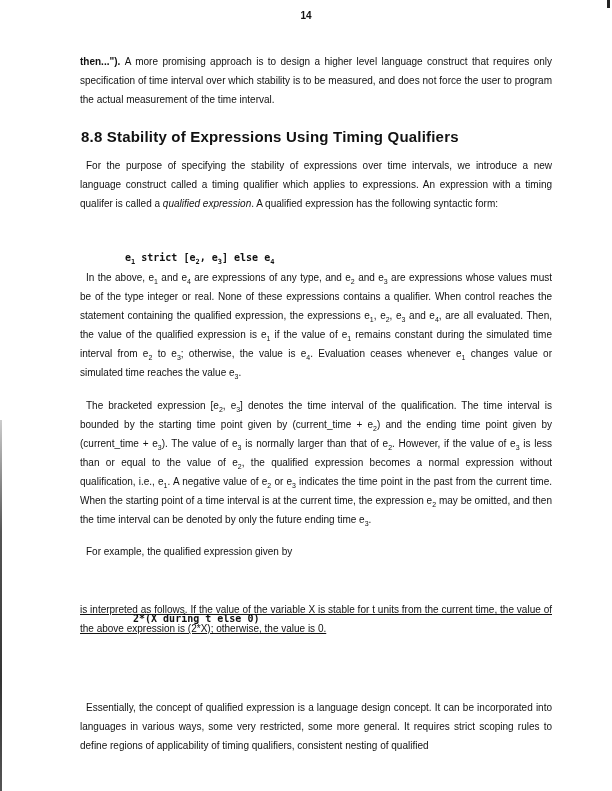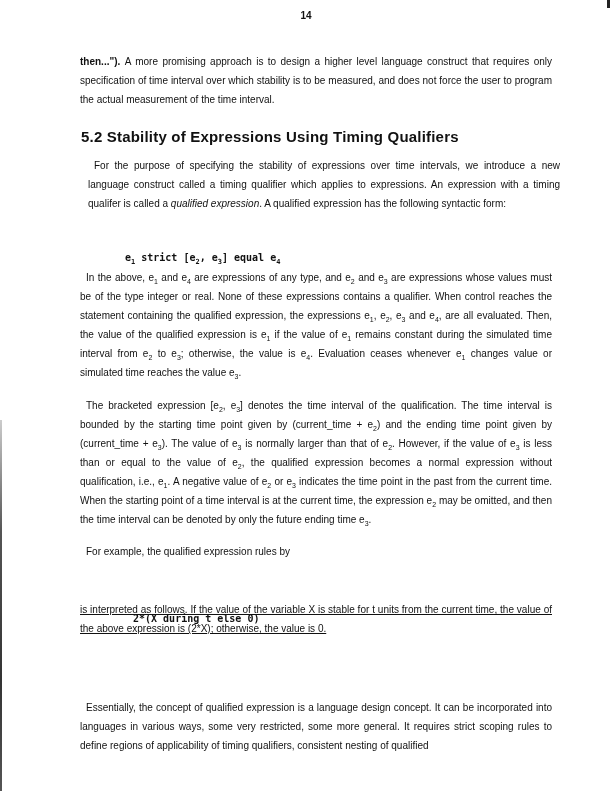--- a/index.html
+++ b/index.html
@@ -25,40 +25,40 @@
 
 <div class="edge-left"></div>
 <div class="edge-tr"></div>
 
 <div class="page-number">14</div>
 
 <div class="body-text" style="top:52px;">
   <p><b>then..."). </b><span> A more promising approach is to design a higher level language construct that requires only specification of time interval over which stability is to be measured, and does not force the user to program the actual measurement of the time interval.</span></p>
 </div>
 
-<div class="heading">5.2 Stability of Expressions Using Timing Qualifiers</div>
+<div class="heading">8.8 Stability of Expressions Using Timing Qualifiers</div>
 
-<div class="body-text indent" style="top:156px;margin-left:8px;">
+<div class="body-text indent" style="top:156px;">
   <p><span>For the purpose of specifying the stability of expressions over time intervals, we introduce a new language construct called a timing qualifier which applies to expressions.  An expression with a timing qualifer is called a </span><em>qualified expression</em><span>.  A qualified expression has the following syntactic form:</span></p>
 </div>
 
 <div class="body-text code" style="top:248px; left:125px;">
-  <span>e</span><sub>1</sub><span> strict [</span><span>e</span><sub>2</sub><span>, </span><span>e</span><sub>3</sub><span>] equal </span><span>e</span><sub>4</sub>
+  <span>e</span><sub>1</sub><span> strict [</span><span>e</span><sub>2</sub><span>, </span><span>e</span><sub>3</sub><span>] else </span><span>e</span><sub>4</sub>
 </div>
 
 <div class="body-text indent" style="top:268px;">
   <p><span>In the above, e</span><sub>1</sub><span> and e</span><sub>4</sub><span> are expressions of any type, and e</span><sub>2</sub><span> and e</span><sub>3</sub><span> are expressions whose values must be of the type integer or real. None of these expressions contains a qualifier.  When control reaches the statement containing the qualified expression, the expressions e</span><sub>1</sub><span>, e</span><sub>2</sub><span>, e</span><sub>3</sub><span> and e</span><sub>4</sub><span>, are all evaluated. Then, the value of the qualified expression is e</span><sub>1</sub><span> if the value of e</span><sub>1</sub><span> remains constant during the simulated time interval from e</span><sub>2</sub><span> to e</span><sub>3</sub><span>; otherwise, the value is e</span><sub>4</sub><span>.  Evaluation ceases whenever e</span><sub>1</sub><span> changes value or simulated time reaches the value e</span><sub>3</sub><span>.</span></p>
 </div>
 
 <div class="body-text indent" style="top:396px;">
   <p><span>The bracketed expression [e</span><sub>2</sub><span>, e</span><sub>3</sub><span>] denotes the time interval of the qualification. The time interval is bounded by the starting time point given by (current_time + e</span><sub>2</sub><span>) and the ending time point given by (current_time + e</span><sub>3</sub><span>). The value of e</span><sub>3</sub><span> is normally larger than that of e</span><sub>2</sub><span>. However, if the value of e</span><sub>3</sub><span> is less than or equal to the value of e</span><sub>2</sub><span>, the qualified expression becomes a normal expression without qualification, i.e., e</span><sub>1</sub><span>.  A negative value of e</span><sub>2</sub><span> or e</span><sub>3</sub><span> indicates the time point in the past from the current time. When the starting point of a time interval is at the current time, the expression e</span><sub>2</sub><span> may be omitted, and then the time interval can be denoted by only the future ending time e</span><sub>3</sub><span>.</span></p>
 </div>
 
 <div class="body-text indent" style="top:542px;">
-  <p>For example, the qualified expression rules by</p>
+  <p>For example, the qualified expression given by</p>
 </div>
 
 <div class="body-text code" style="top:581px; left:133px;margin-top:28px;">2*(X during t else 0)</div>
 
 <div class="body-text" style="top:600px;text-decoration:underline;">
   <p>is interpreted as follows. If the value of the variable X is stable for t units from the current time, the value of the above expression is (2*X); otherwise, the value is 0.</p>
 </div>
 
 <div class="body-text indent" style="top:650px;margin-top:48px;">
   <p>Essentially, the concept of qualified expression is a language design concept.  It can be incorporated into languages in various ways, some very restricted, some more general. It requires strict scoping rules to define regions of applicability of timing qualifiers, consistent nesting of qualified</p>

